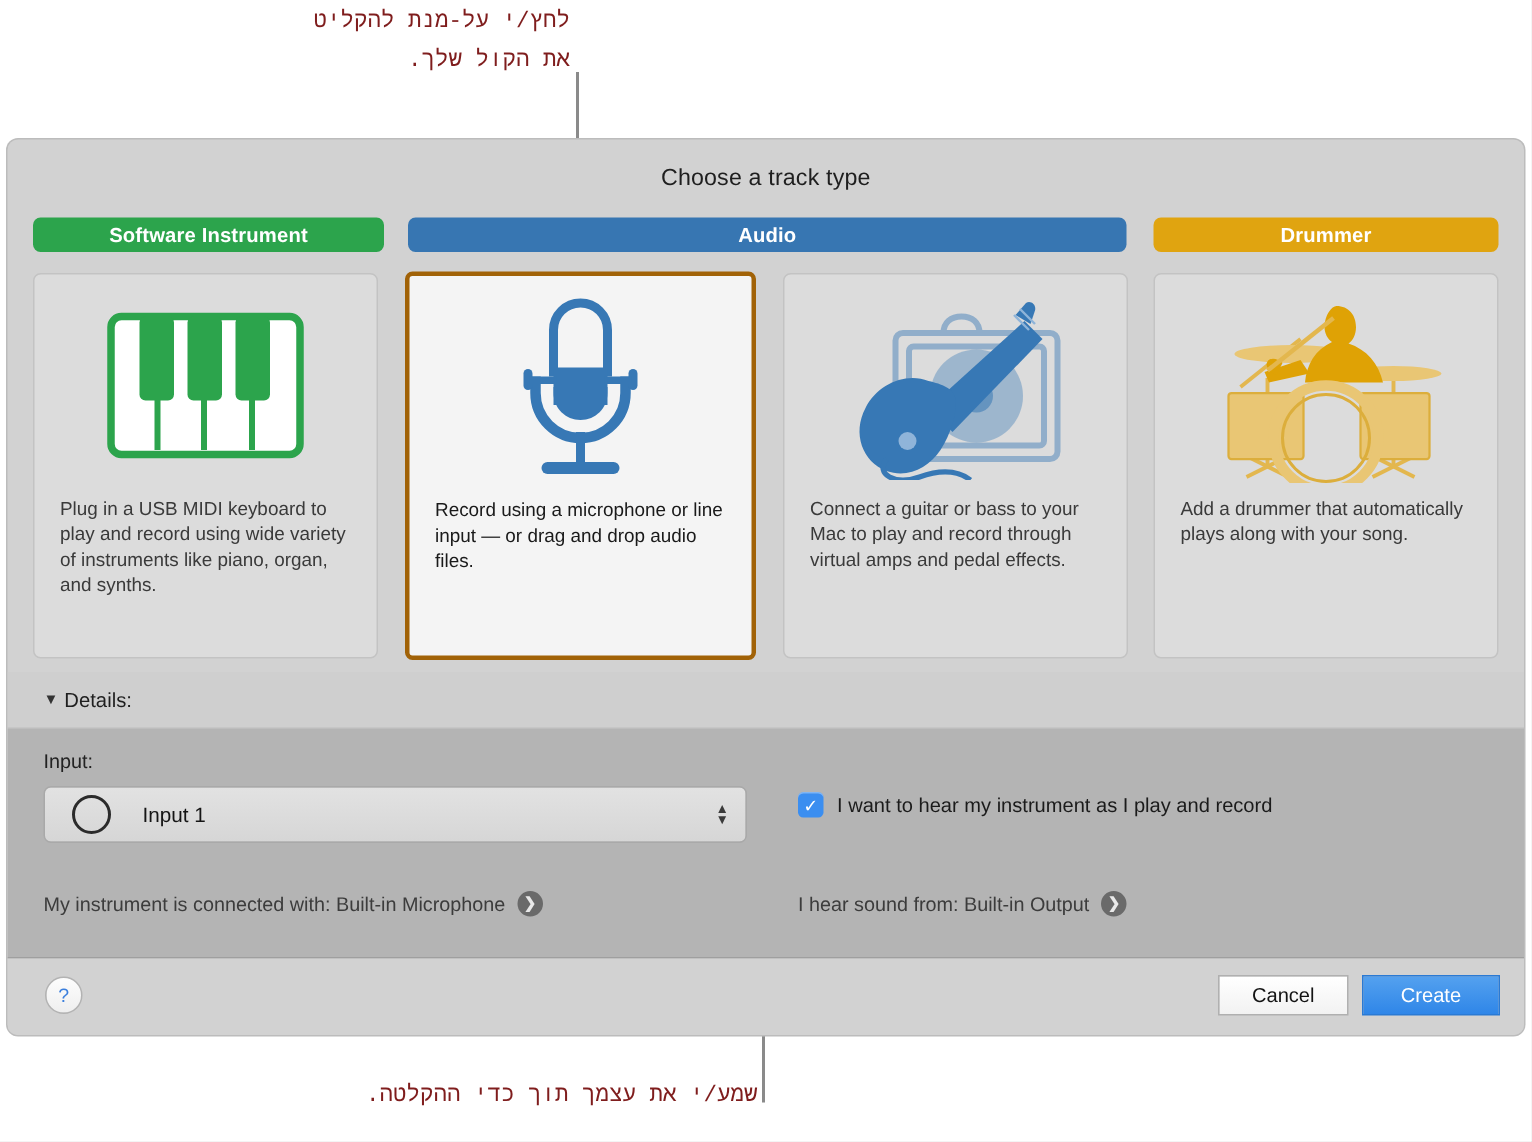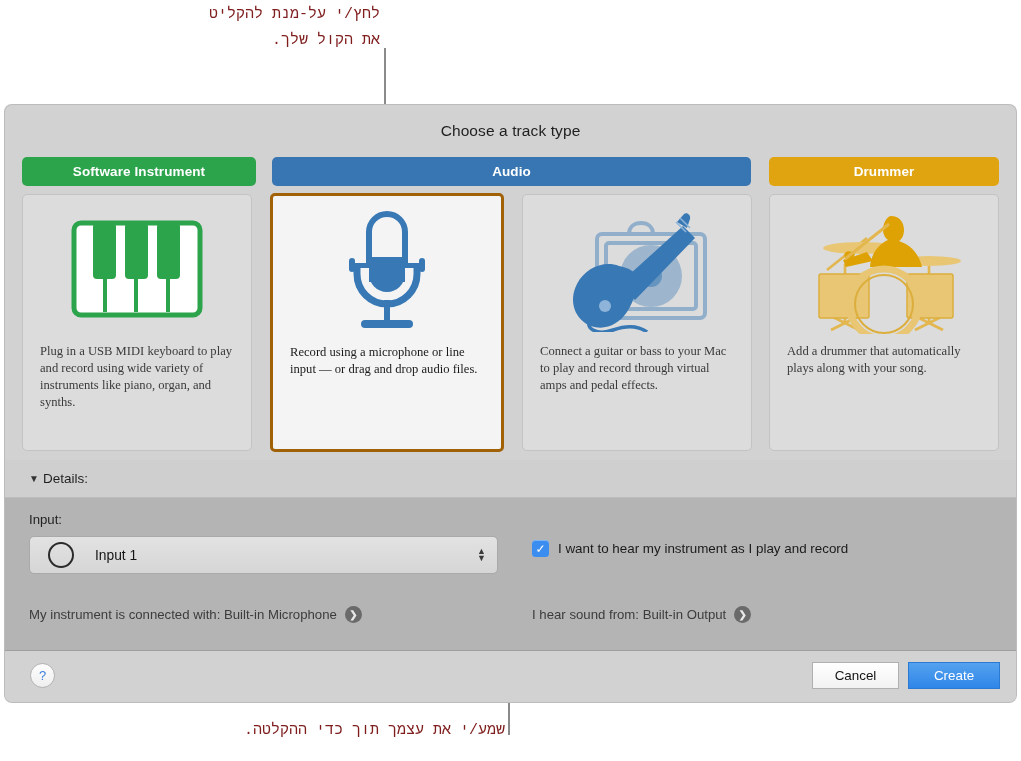--- a/index.html
+++ b/index.html
@@ -55,21 +55,20 @@
   #dialog {
     position: absolute;
     left: 5px;
     top: 93px;
     width: 1011px;
     height: 597px;
     background: #d2d2d2;
     border-radius: 7px;
     box-shadow: 0 0 0 1px #bcbcbc;
     overflow: hidden;
-    margin-top: 12px;
   }
 
   .dialog-title {
     text-align: center;
     font-size: 15.5px;
     color: #1f1f1f;
     padding-top: 17px;
     letter-spacing: 0.1px;
   }
 
@@ -77,21 +76,21 @@
   .tab-row {
     position: absolute;
     left: 17px;
     top: 52px;
     width: 977px;
     height: 29px;
   }
   .tab {
     position: absolute;
     top: 0;
-    height: 29px;
+    height: 23px;
     border-radius: 5px;
     color: #ffffff;
     font-size: 13.5px;
     font-weight: bold;
     display: flex;
     align-items: center;
     justify-content: center;
     box-sizing: border-box;
     letter-spacing: 0.1px;
   }
@@ -99,21 +98,20 @@
   #tab-audio     { left: 250px; width: 479px; background: #3776b2; }
   #tab-drummer   { left: 747px; width: 230px; background: #e0a410; }
 
   
   .card-row {
     position: absolute;
     left: 17px;
     top: 89px;
     width: 858px;
     height: 260px;
-    font-family: Liberation Serif, serif;
   }
   .card {
     position: absolute;
     top: 0;
     width: 230px;
     height: 257px;
     background: #dcdcdc;
     border: 1px solid #c3c3c3;
     border-radius: 5px;
     box-sizing: border-box;

